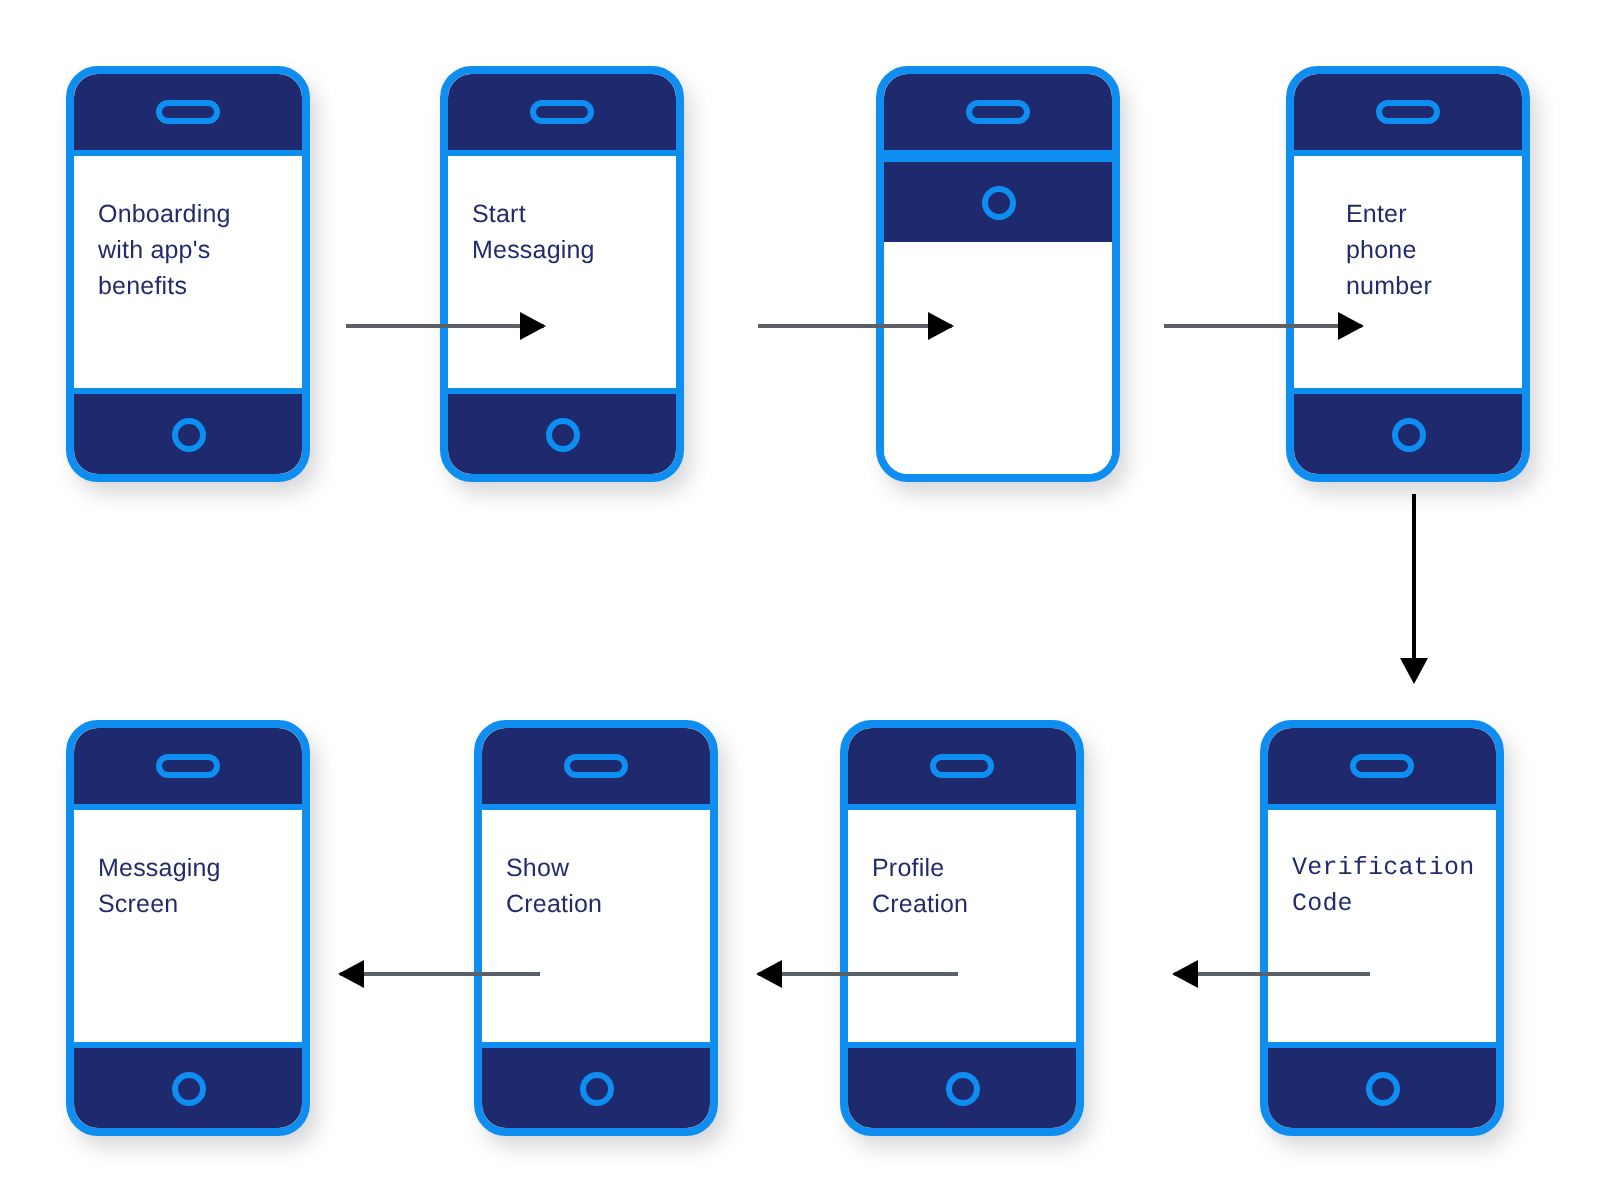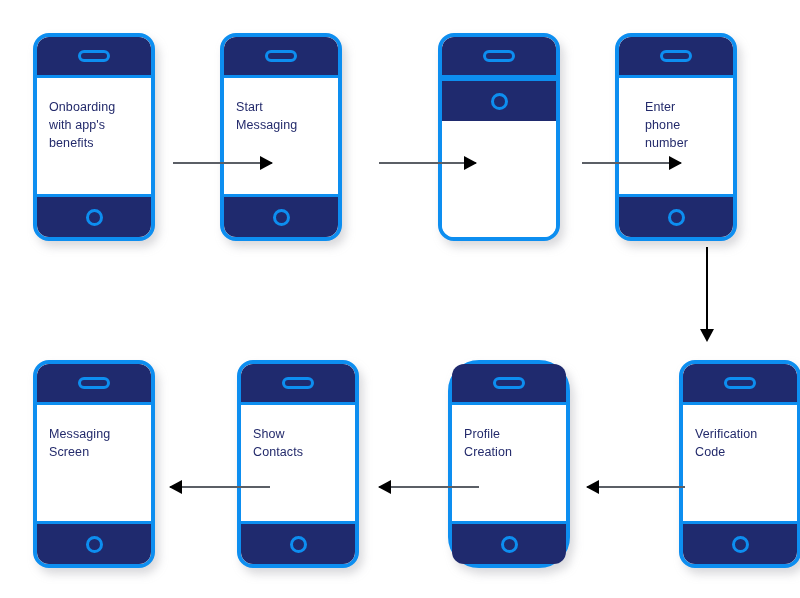--- a/index.html
+++ b/index.html
@@ -187,21 +187,21 @@
     <div class="phone-inner">
       <div class="phone-topbar">
         <div class="speaker"></div>
       </div>
       <div class="phone-bottombar">
         <div class="home-btn"></div>
       </div>
     </div>
   </div>
 
-  <div class="phone" style="left:615px; top:33px;text-decoration:underline;">
+  <div class="phone" style="left:643px; top:33px;text-decoration:underline;">
     <div class="phone-inner">
       <div class="phone-topbar">
         <div class="speaker"></div>
       </div>
       <div class="phone-screen">
         <div class="screen-label indent">Enter
 phone
 number</div>
       </div>
       <div class="phone-bottombar">
@@ -225,44 +225,44 @@
     </div>
   </div>
 
   <div class="phone" style="left:237px; top:360px;">
     <div class="phone-inner">
       <div class="phone-topbar">
         <div class="speaker"></div>
       </div>
       <div class="phone-screen">
         <div class="screen-label">Show
-Contacts</div>
-      </div>
-      <div class="phone-bottombar">
-        <div class="home-btn"></div>
-      </div>
-    </div>
-  </div>
-
-  <div class="phone" style="left:448px; top:360px;border-radius:31px;">
+Creation</div>
+      </div>
+      <div class="phone-bottombar">
+        <div class="home-btn"></div>
+      </div>
+    </div>
+  </div>
+
+  <div class="phone" style="left:420px; top:360px;">
     <div class="phone-inner">
       <div class="phone-topbar">
         <div class="speaker"></div>
       </div>
       <div class="phone-screen">
         <div class="screen-label">Profile
 Creation</div>
       </div>
       <div class="phone-bottombar">
         <div class="home-btn"></div>
       </div>
     </div>
   </div>
 
-  <div class="phone" style="left:679px; top:360px;">
+  <div class="phone" style="left:630px; top:360px;font-family:Liberation Mono, monospace;">
     <div class="phone-inner">
       <div class="phone-topbar">
         <div class="speaker"></div>
       </div>
       <div class="phone-screen">
         <div class="screen-label">Verification
 Code</div>
       </div>
       <div class="phone-bottombar">
         <div class="home-btn"></div>

